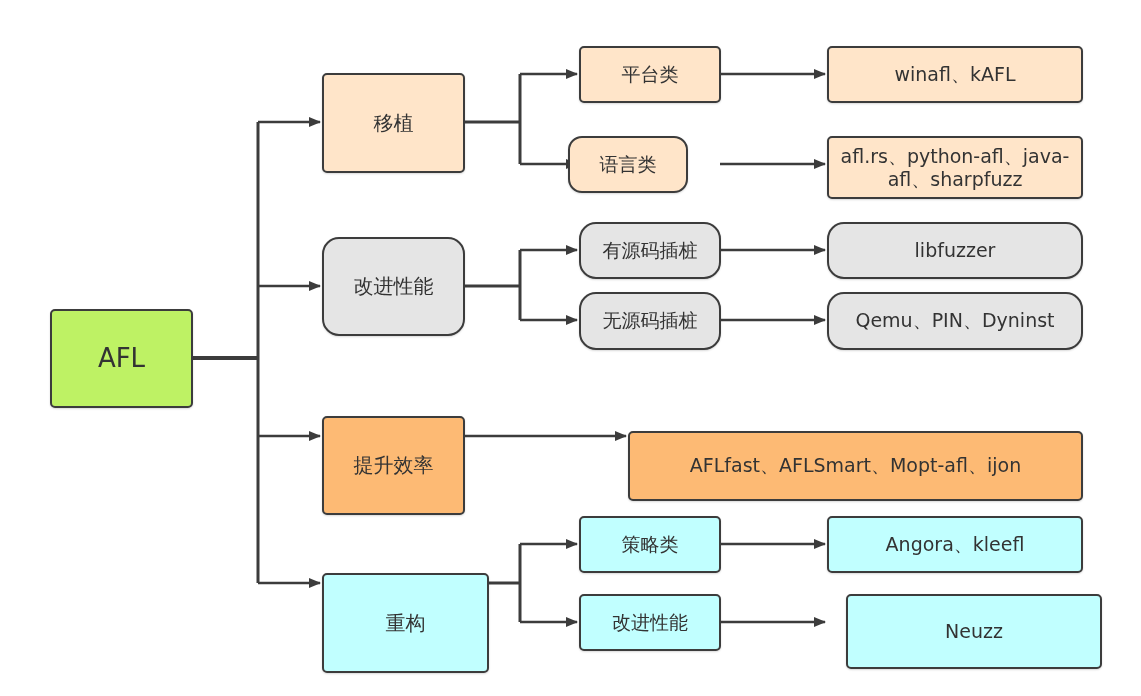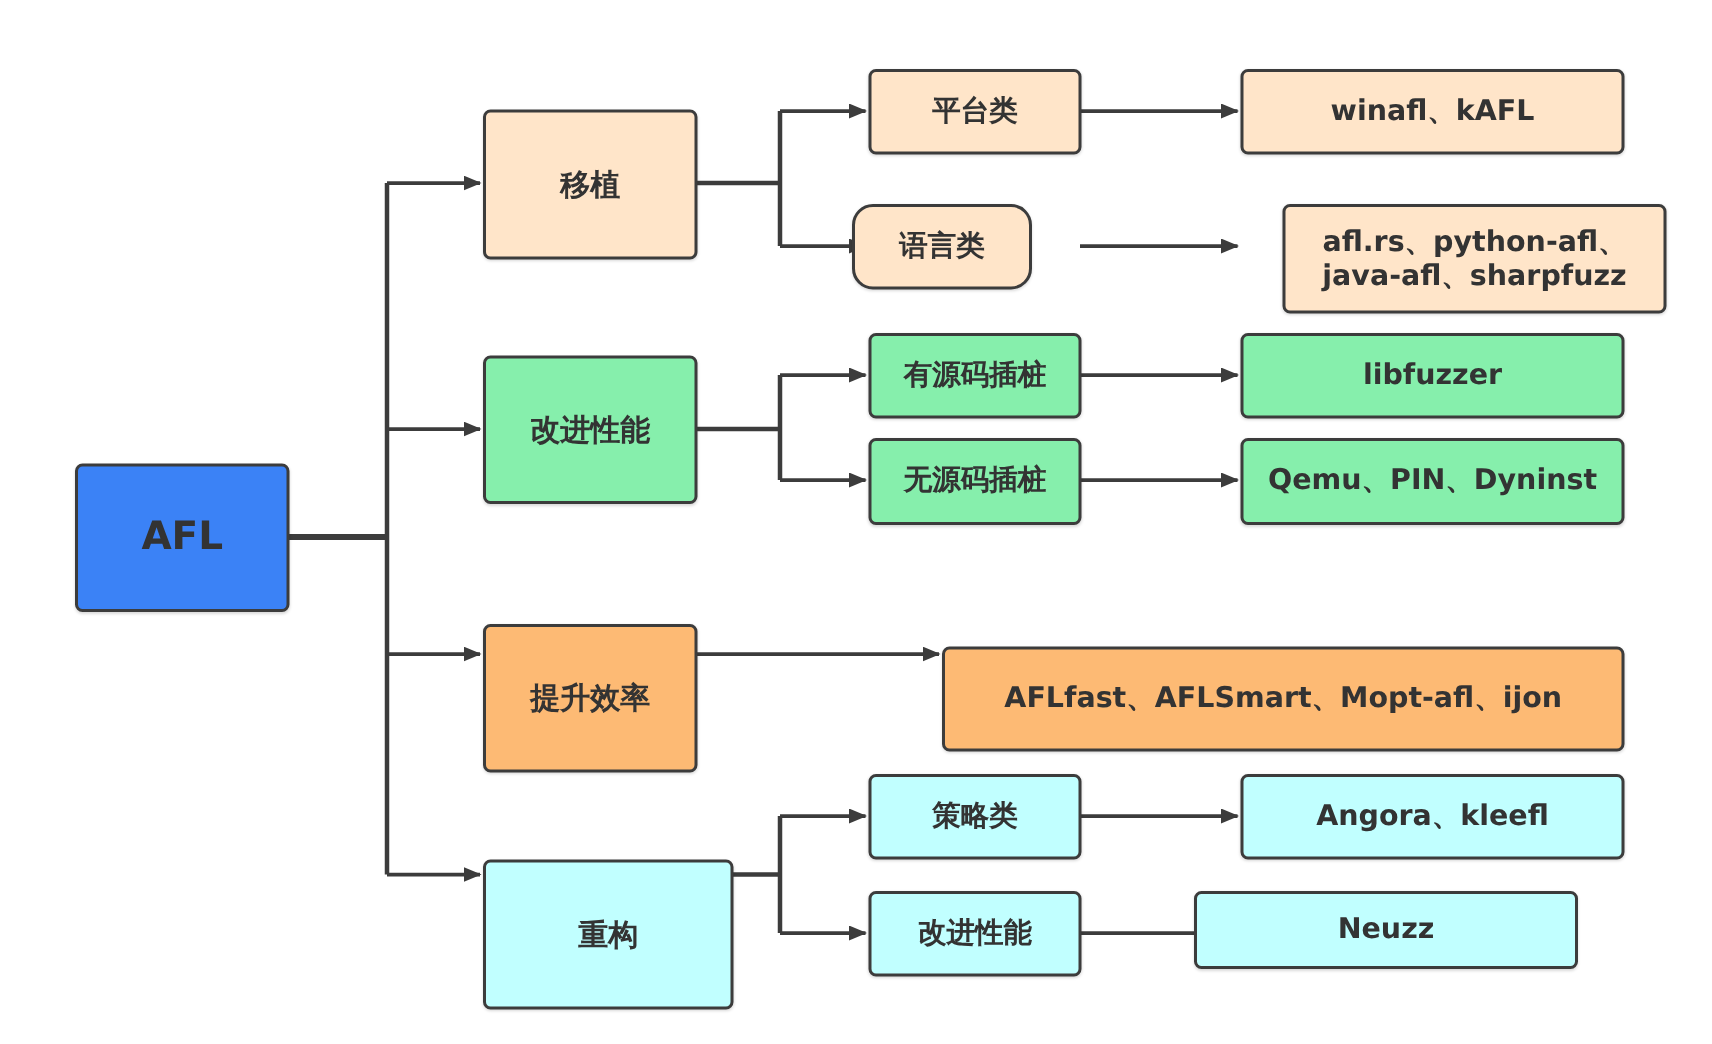--- a/index.html
+++ b/index.html
@@ -1,28 +1,28 @@
 <!DOCTYPE html>
 <html><head>
 <meta charset="utf-8">
 <style>
   html, body { margin: 0; padding: 0; background: #ffffff; }
   body { width: 1141px; height: 696px; position: relative; overflow: hidden;
          font-family: "DejaVu Sans", "Liberation Sans", sans-serif; color: #333333; }
   #edges { position: absolute; left: 0; top: 0; width: 1141px; height: 696px; }
   .node { position: absolute; box-sizing: border-box; border: 2.5px solid #3c3c3c;
           border-radius: 5px; display: flex; align-items: center; justify-content: center;
-          text-align: center; box-shadow: 0 1px 2px rgba(0,0,0,0.15); font-weight: bold; }
+          text-align: center; box-shadow: 0 1px 2px rgba(0,0,0,0.15); }
   .node span { display: block; line-height: 1.25; }
-  .root { background: #3b82f6; font-size: 26px; }
+  .root { background: #bef264; font-size: 26px; }
   .l1 { font-size: 20px; }
   .l2 { font-size: 19px; }
   .l3 { font-size: 19px; }
   .orange { background: #ffe5c9; }
-  .yellow { background: #86efac; }
+  .yellow { background: #e5e5e5; border-radius: 17px; }
   .green  { background: #fdba74; margin-top: 29px; }
   .cyan   { background: #c1ffff; }
 </style>
 </head>
 <body>
 
 <svg id="edges" xmlns="http://www.w3.org/2000/svg">
   <defs>
     <marker id="arrow" viewBox="0 0 12 10" refX="11" refY="5" markerWidth="12" markerHeight="10" markerUnits="userSpaceOnUse" orient="auto">
       <path d="M0,0 L12,5 L0,10 z" fill="#3c3c3c"></path>
@@ -89,30 +89,30 @@
 <div class="node l2 cyan" style="left:579px;top:516px;width:142px;height:57px;">
   <span>策略类</span>
 </div>
 <div class="node l2 cyan" style="left:579px;top:594px;width:142px;height:57px;">
   <span>改进性能</span>
 </div>
 
 <div class="node l3 orange" style="left:827px;top:46px;width:256px;height:57px;">
   <span>winafl、kAFL</span>
 </div>
-<div class="node l3 orange" style="left:855px;top:136px;width:256px;height:73px;padding:0 10px;">
+<div class="node l3 orange" style="left:827px;top:136px;width:256px;height:63px;padding:0 10px;">
   <span style="line-height:1.2;">afl.rs、python-afl、java-afl、sharpfuzz</span>
 </div>
 <div class="node l3 yellow" style="left:827px;top:222px;width:256px;height:57px;">
   <span>libfuzzer</span>
 </div>
 <div class="node l3 yellow" style="left:827px;top:292px;width:256px;height:58px;">
   <span>Qemu、PIN、Dyninst</span>
 </div>
 <div class="node l3 green" style="left:628px;top:402px;width:455px;height:70px;">
   <span>AFLfast、AFLSmart、Mopt-afl、ijon</span>
 </div>
 <div class="node l3 cyan" style="left:827px;top:516px;width:256px;height:57px;text-align:center;">
   <span>Angora、kleefl</span>
 </div>
-<div class="node l3 cyan" style="left:796px;top:594px;width:256px;height:52px;">
+<div class="node l3 cyan" style="left:846px;top:594px;width:256px;height:75px;">
   <span>Neuzz</span>
 </div>
 
 </body></html>

